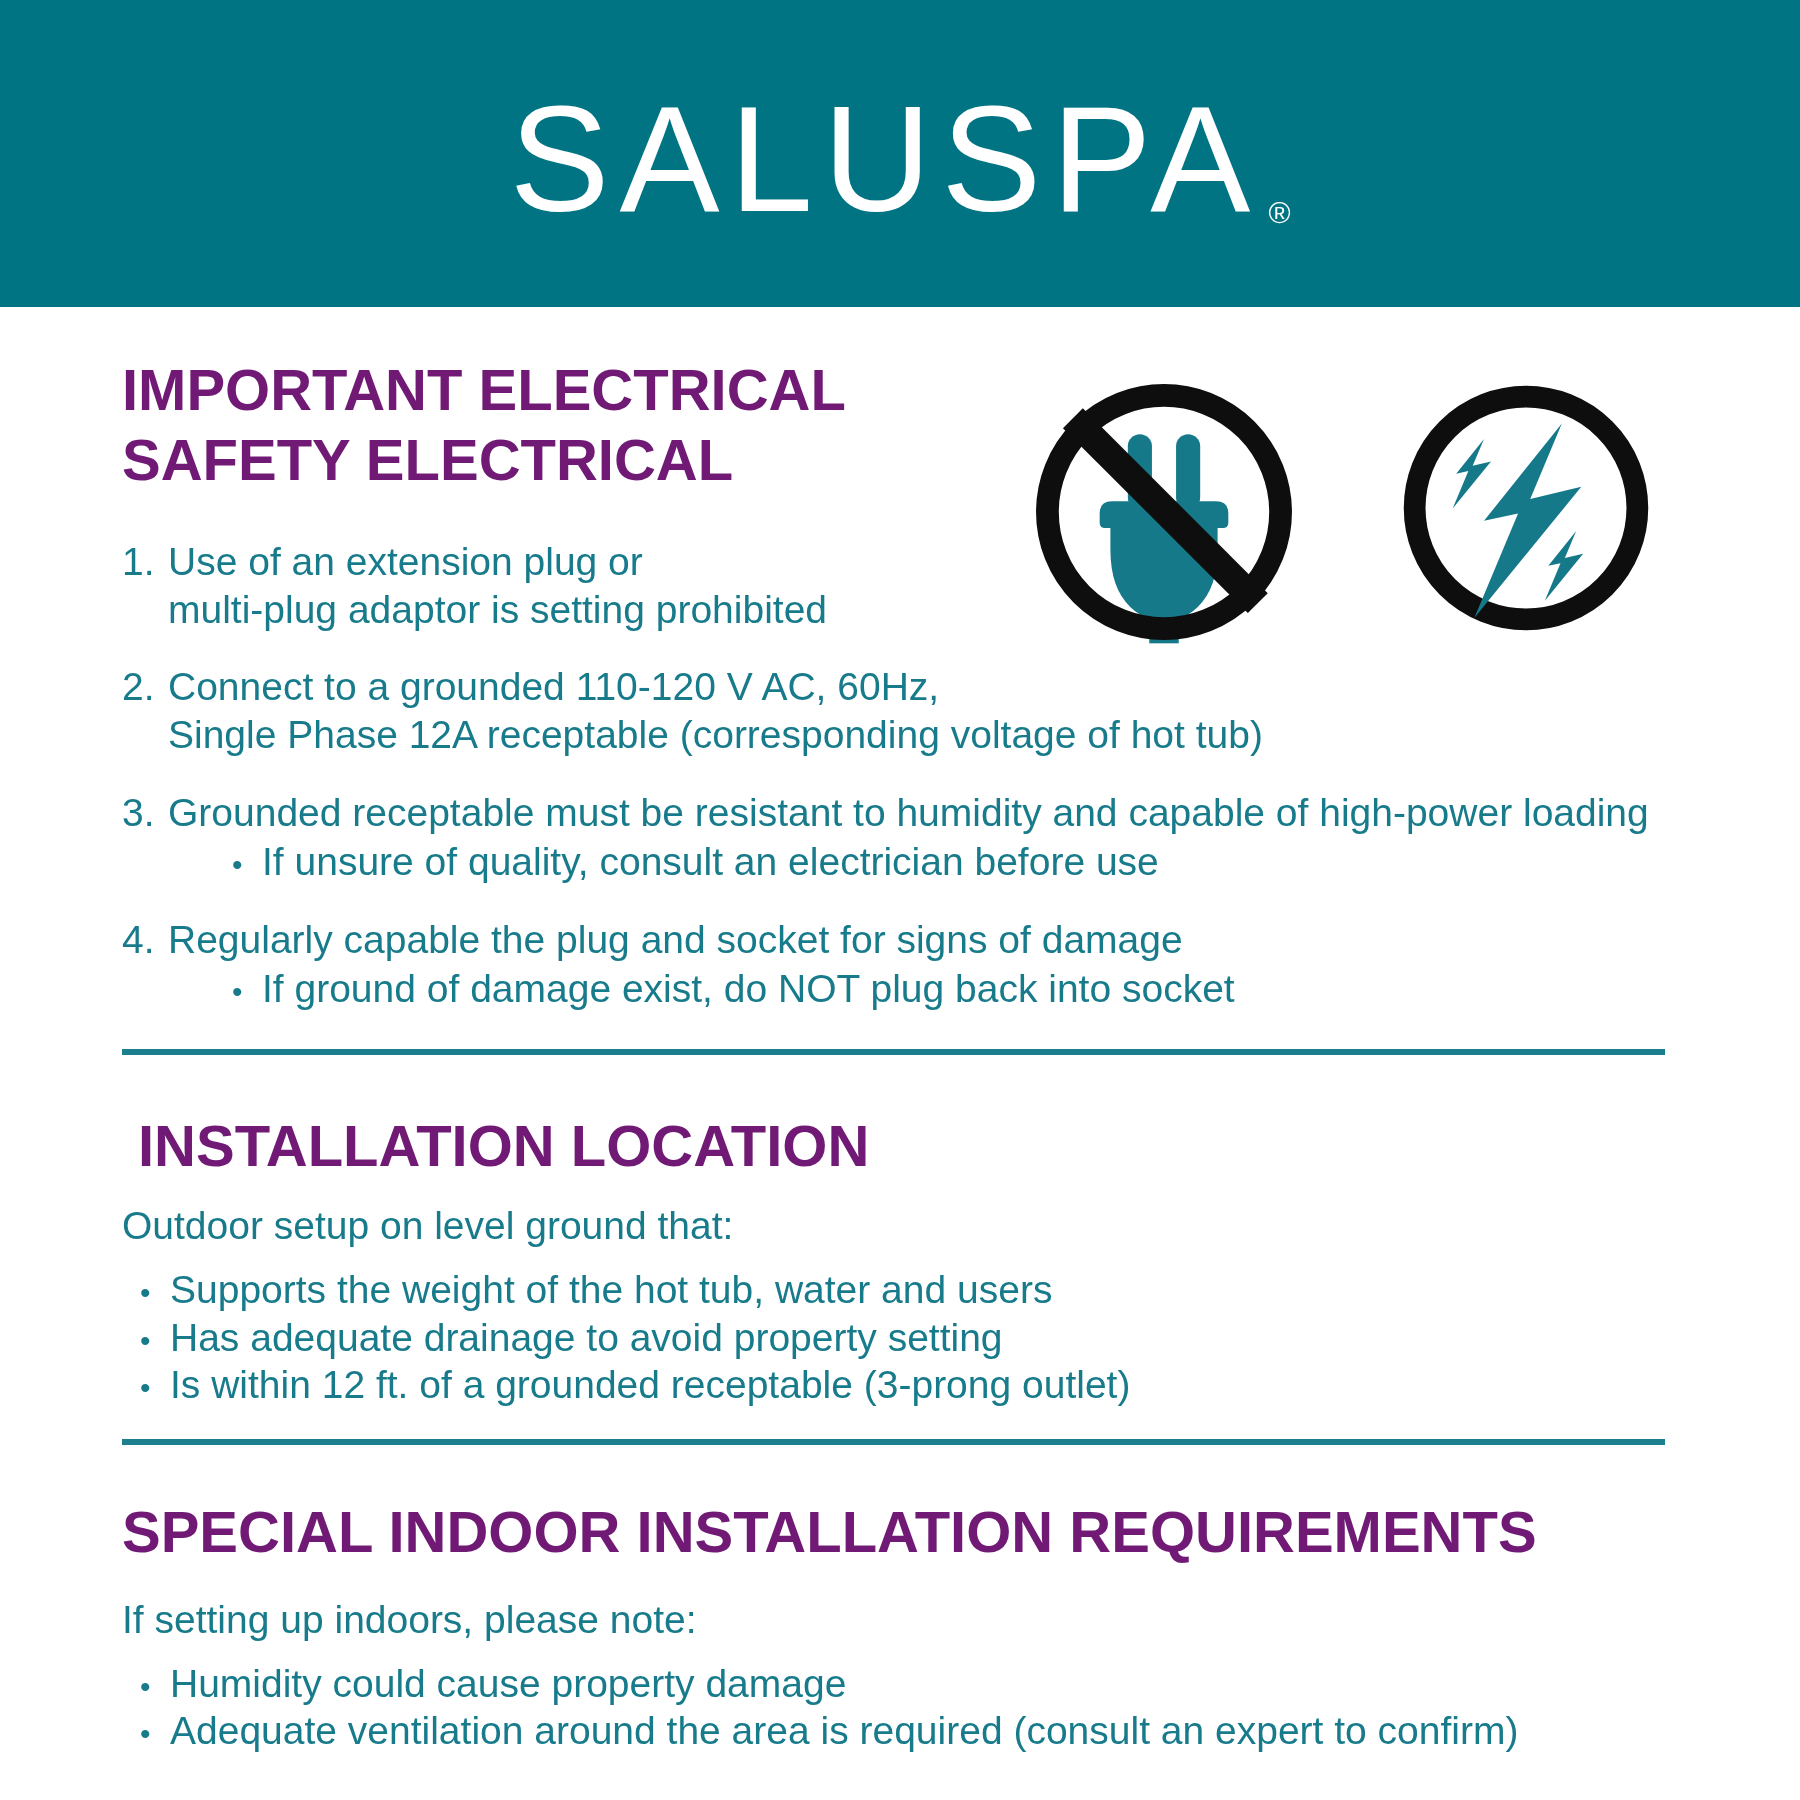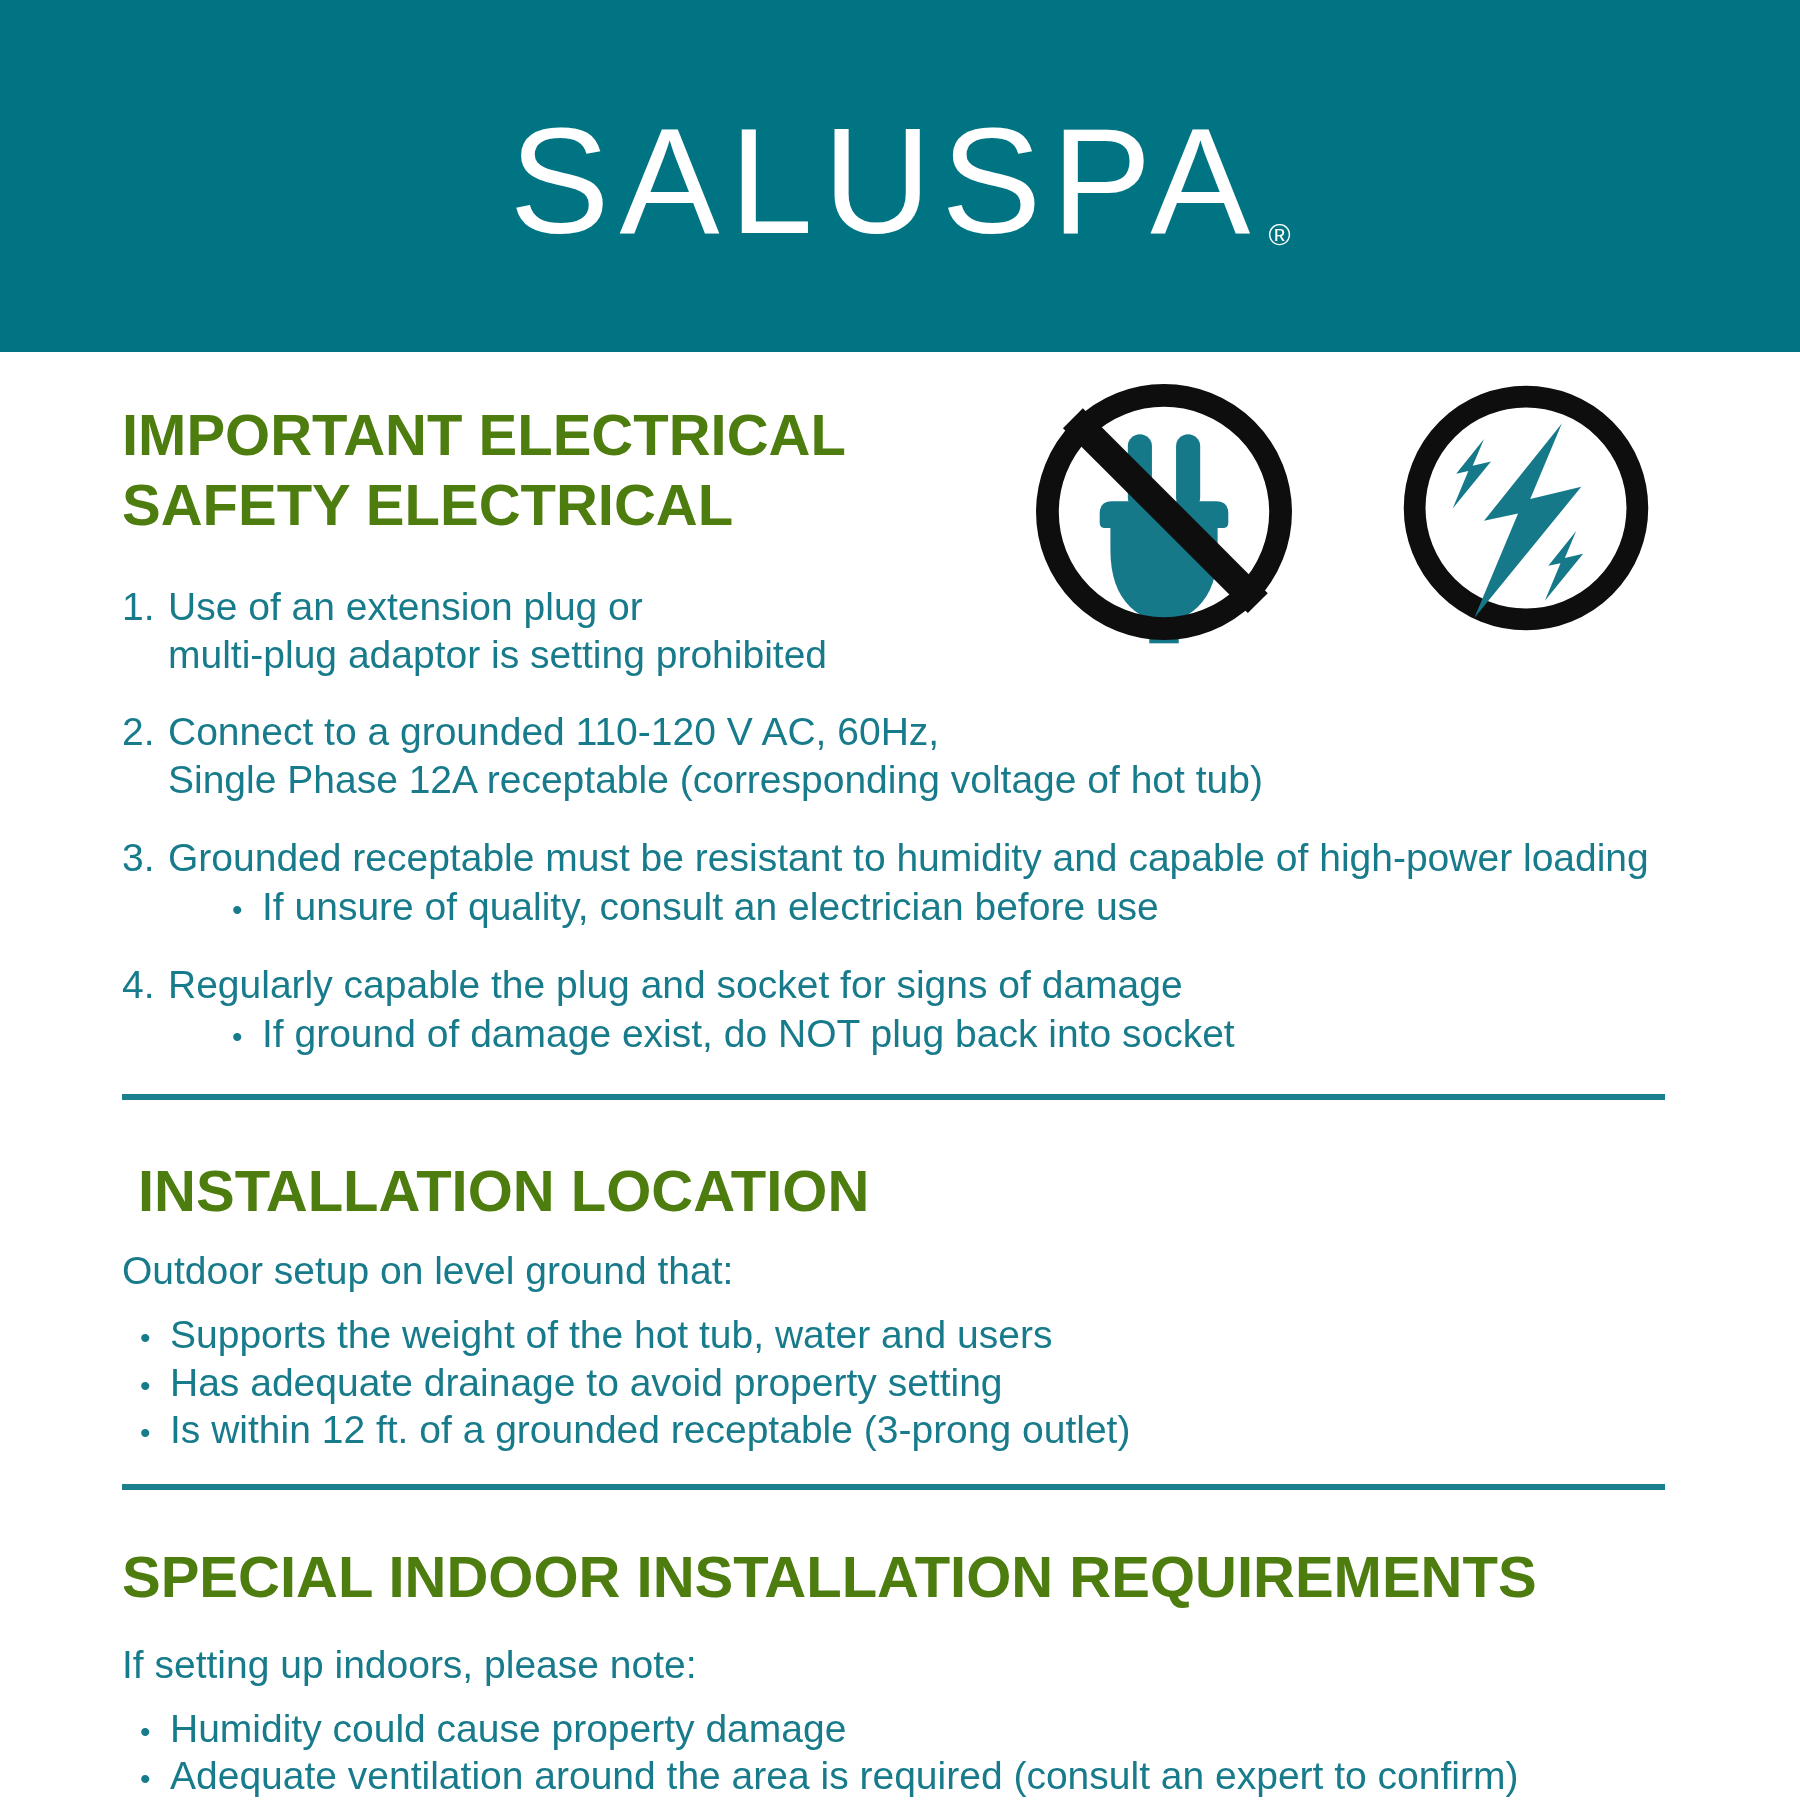--- a/index.html
+++ b/index.html
@@ -6,21 +6,21 @@
   .page{
     position:relative;
     width:1800px;height:1800px;
     background:#ffffff;
     overflow:hidden;
     font-family:"Liberation Sans",sans-serif;
     color:#187b8b;
   }
   
   .band{
-    height:352px;
+    height:307px;
     background:#007483;
     display:flex;align-items:center;justify-content:center;
   }
   .logo{
     display:flex;align-items:flex-end;
     color:#ffffff;
     font-family:"Liberation Sans",sans-serif;
     font-weight:100;
     font-size:150px;
     letter-spacing:10px;
@@ -30,21 +30,21 @@
   .logo .reg{
     font-size:30px;
     letter-spacing:0;
     margin-left:8px;
     margin-bottom:6px;
     font-weight:400;
   }
   
   .content{padding:0 135px 0 122px;}
   h1,h2{
-    color:#4d7c0f;
+    color:#701a75;
     font-size:58px;
     line-height:1.2;
     font-weight:bold;
     letter-spacing:0;
   }
   .sec1-title{margin:48px 0 44px 0;}
   .sec1-title span{display:block;}
   .body-text{font-size:39px;line-height:1.22;}
   .num-item{display:flex;margin-bottom:30px;}
   .num-item .num{flex:none;min-width:46px;}

